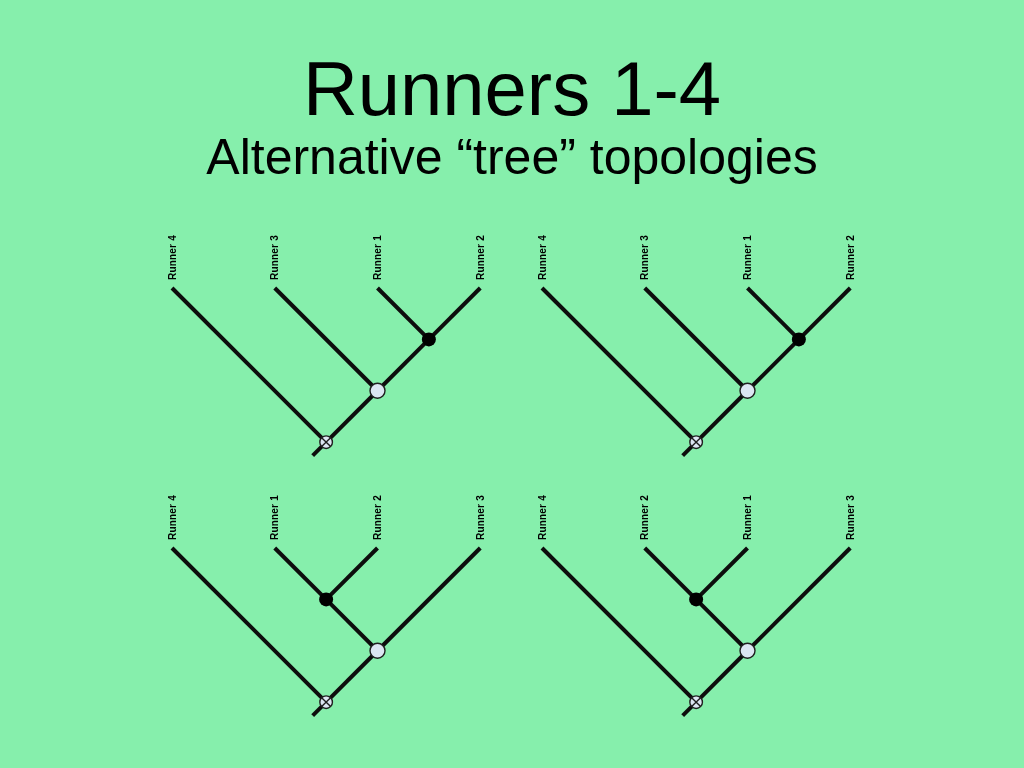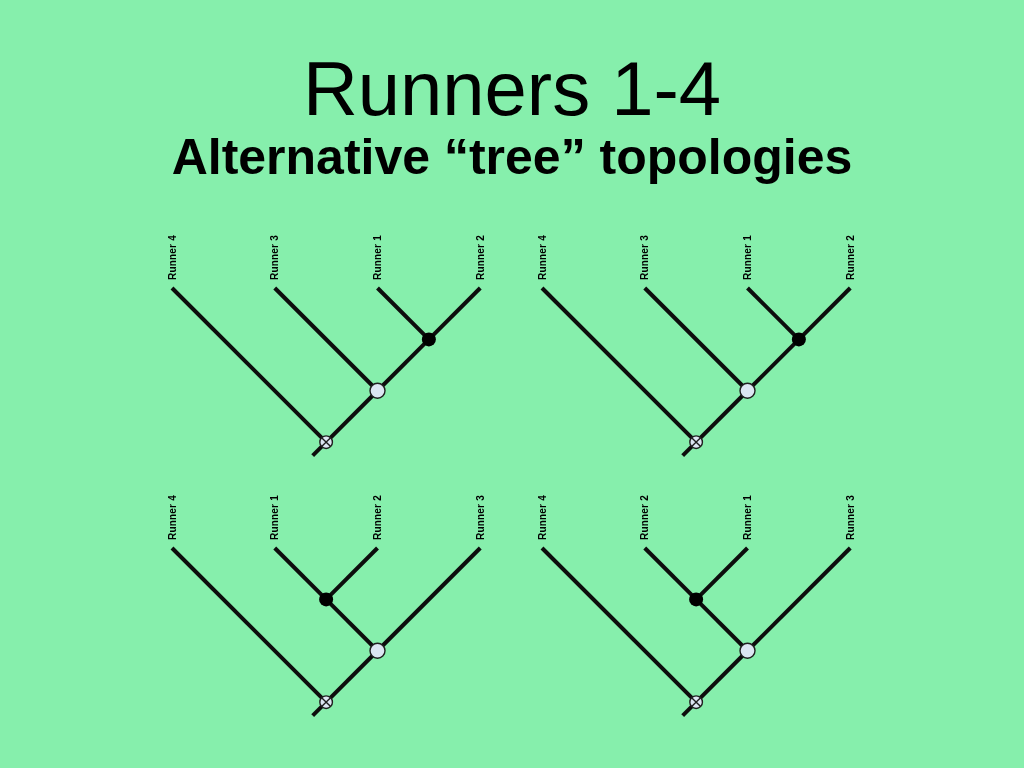--- a/index.html
+++ b/index.html
@@ -28,21 +28,21 @@
     white-space: nowrap;
   }
   .slide-subtitle {
     position: absolute;
     top: 129px;
     left: 0;
     width: 100%;
     text-align: center;
     font-size: 50px;
     line-height: 1.15;
-    font-weight: 700;
+    font-weight: 400;
     color: #000000;
     white-space: nowrap;
   }
   svg.trees {
     position: absolute;
     top: 0;
     left: 0;
   }
   svg.trees text {
     font-family: "Liberation Sans", sans-serif;

